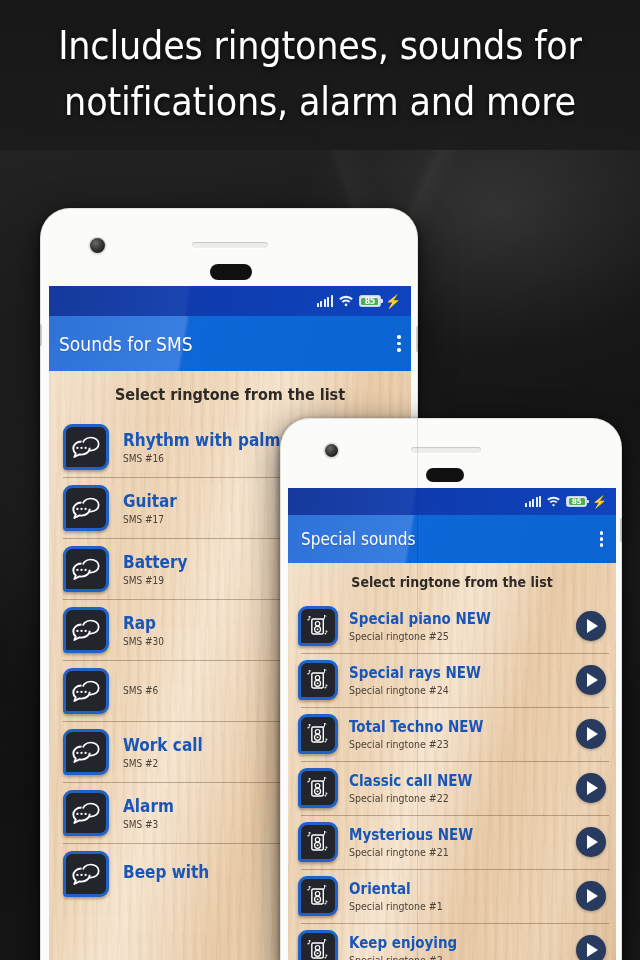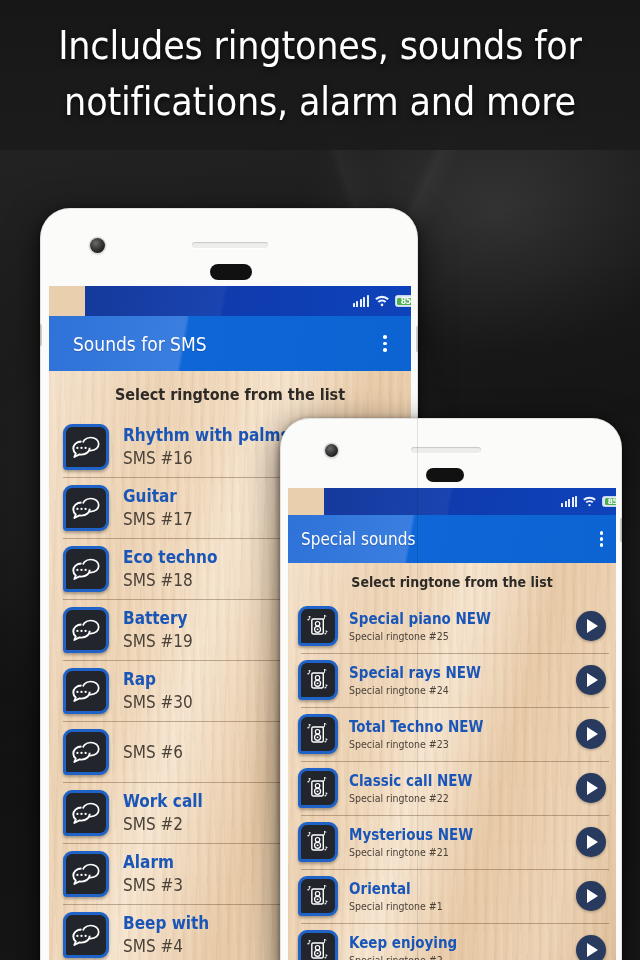--- a/index.html
+++ b/index.html
@@ -79,21 +79,21 @@
   .pill{
     position:absolute; background:#111; border-radius:999px;
   }
 
   
   .screen{ position:absolute; overflow:hidden; background:#e9cfae; }
 
   .statusbar{
     position:relative; width:100%;
     background:linear-gradient(100deg,#15399c 0%,#1a44b0 38%,#0f3bae 39%,#0e44bd 100%);
-    display:flex; align-items:center; justify-content:flex-end;margin-left:36px;
+    display:flex; align-items:center; justify-content:flex-end;
   }
   .status-icons{ display:flex; align-items:center; gap:5px; padding-right:9px; }
   .sig{ display:flex; align-items:flex-end; gap:1.5px; }
   .sig i{ display:block; width:2px; background:#e9eefb; border-radius:.5px; }
   .wifi{ position:relative; }
   .wifi svg{ display:block; }
   .batt{
     display:flex; align-items:center;
     background:#dfe7f6; border:1px solid #c9d4ec; border-radius:2.5px;
     position:relative;
@@ -176,29 +176,29 @@
     width:0;height:0;
     border-style:solid;
     border-color:transparent transparent transparent #fff;
     margin-left:3px;
   }
 
   
   #phoneA{ left:40px; top:208px; width:378px; height:780px; }
   #phoneA .screen{ left:9px; top:78px; width:362px; height:702px; }
   #phoneA .statusbar{ height:30px; }
-  #phoneA .appbar{ height:55px; padding:0 24px; }
+  #phoneA .appbar{ height:55px; padding:0 10px; }
   #phoneA .appbar .title{ font-size:19px; }
   #phoneA .kebab i{ width:3.6px; height:3.6px; margin:1.6px 0; }
   #phoneA .content{ height:617px; }
   #phoneA .sel-hdr{ font-size:16px; padding:14px 0 12px; }
   #phoneA .row{ height:61px; padding:0 12px 0 14px; gap:14px; }
   #phoneA .ico{ width:46px; height:46px; }
   #phoneA .row .t1{ font-size:17px; margin-bottom:3px; }
-  #phoneA .row .t2{ font-size:17px; }
+  #phoneA .row .t2{ font-size:10px; }
 
   
   #phoneB{ left:280px; top:418px; width:342px; height:560px; z-index:12; }
   #phoneB .screen{ left:8px; top:70px; width:328px; height:490px; }
   #phoneB .statusbar{ height:27px; }
   #phoneB .appbar{ height:48px; padding:0 13px; }
   #phoneB .appbar .title{ font-size:17px; }
   #phoneB .kebab i{ width:3.2px; height:3.2px; margin:1.4px 0; }
   #phoneB .content{ height:415px; }
   #phoneB .sel-hdr{ font-size:14px; padding:11px 0 9px; }
@@ -299,35 +299,20 @@
             <div class="ico">
               <svg width="34" height="34" viewBox="0 0 34 34">
                 <path d="M21.5 7.5c5 0 8.2 2.9 8.2 6.6 0 3.6-3.2 6.5-8.2 6.5-1 0-2-.1-2.9-.4l-4.4 2.2 1.1-3.2c-1.3-1.2-2-2.6-2-4.1 0-3.7 3.2-7.6 8.2-7.6z" fill="none" stroke="#fff" stroke-width="1.7"></path>
                 <path d="M12.5 11.5c-5 0-8.2 3.3-8.2 7 0 2 .9 3.7 2.5 5L5.3 27l5.2-2.6c.7.2 1.4.2 2 .2 5 0 8.2-3.2 8.2-6.9" fill="#22262c" stroke="#fff" stroke-width="1.9" stroke-linejoin="round"></path>
                 <circle cx="8.4" cy="17.9" r="1.15" fill="#fff"></circle>
                 <circle cx="12.5" cy="17.9" r="1.15" fill="#fff"></circle>
                 <circle cx="16.6" cy="17.9" r="1.15" fill="#fff"></circle>
               </svg>
             </div>
             <div class="texts">
-              <div class="t1">Eco techno</div>
-              <div class="t2">SMS #18</div>
-            </div>
-          </div>
-          <div class="row">
-            <div class="ico">
-              <svg width="34" height="34" viewBox="0 0 34 34">
-                <path d="M21.5 7.5c5 0 8.2 2.9 8.2 6.6 0 3.6-3.2 6.5-8.2 6.5-1 0-2-.1-2.9-.4l-4.4 2.2 1.1-3.2c-1.3-1.2-2-2.6-2-4.1 0-3.7 3.2-7.6 8.2-7.6z" fill="none" stroke="#fff" stroke-width="1.7"></path>
-                <path d="M12.5 11.5c-5 0-8.2 3.3-8.2 7 0 2 .9 3.7 2.5 5L5.3 27l5.2-2.6c.7.2 1.4.2 2 .2 5 0 8.2-3.2 8.2-6.9" fill="#22262c" stroke="#fff" stroke-width="1.9" stroke-linejoin="round"></path>
-                <circle cx="8.4" cy="17.9" r="1.15" fill="#fff"></circle>
-                <circle cx="12.5" cy="17.9" r="1.15" fill="#fff"></circle>
-                <circle cx="16.6" cy="17.9" r="1.15" fill="#fff"></circle>
-              </svg>
-            </div>
-            <div class="texts">
               <div class="t1">Battery</div>
               <div class="t2">SMS #19</div>
             </div>
           </div>
           <div class="row">
             <div class="ico">
               <svg width="34" height="34" viewBox="0 0 34 34">
                 <path d="M21.5 7.5c5 0 8.2 2.9 8.2 6.6 0 3.6-3.2 6.5-8.2 6.5-1 0-2-.1-2.9-.4l-4.4 2.2 1.1-3.2c-1.3-1.2-2-2.6-2-4.1 0-3.7 3.2-7.6 8.2-7.6z" fill="none" stroke="#fff" stroke-width="1.7"></path>
                 <path d="M12.5 11.5c-5 0-8.2 3.3-8.2 7 0 2 .9 3.7 2.5 5L5.3 27l5.2-2.6c.7.2 1.4.2 2 .2 5 0 8.2-3.2 8.2-6.9" fill="#22262c" stroke="#fff" stroke-width="1.9" stroke-linejoin="round"></path>
                 <circle cx="8.4" cy="17.9" r="1.15" fill="#fff"></circle>
@@ -389,21 +374,20 @@
               <svg width="34" height="34" viewBox="0 0 34 34">
                 <path d="M21.5 7.5c5 0 8.2 2.9 8.2 6.6 0 3.6-3.2 6.5-8.2 6.5-1 0-2-.1-2.9-.4l-4.4 2.2 1.1-3.2c-1.3-1.2-2-2.6-2-4.1 0-3.7 3.2-7.6 8.2-7.6z" fill="none" stroke="#fff" stroke-width="1.7"></path>
                 <path d="M12.5 11.5c-5 0-8.2 3.3-8.2 7 0 2 .9 3.7 2.5 5L5.3 27l5.2-2.6c.7.2 1.4.2 2 .2 5 0 8.2-3.2 8.2-6.9" fill="#22262c" stroke="#fff" stroke-width="1.9" stroke-linejoin="round"></path>
                 <circle cx="8.4" cy="17.9" r="1.15" fill="#fff"></circle>
                 <circle cx="12.5" cy="17.9" r="1.15" fill="#fff"></circle>
                 <circle cx="16.6" cy="17.9" r="1.15" fill="#fff"></circle>
               </svg>
             </div>
             <div class="texts">
               <div class="t1">Beep with</div>
-              <div class="t2">SMS #4</div>
             </div>
           </div>
         </div>
     </div>
 
   </div>
 </div>
 
 <div class="phone" id="phoneB">
   <div class="btn-side" style="top:100px;height:24px;"></div>

